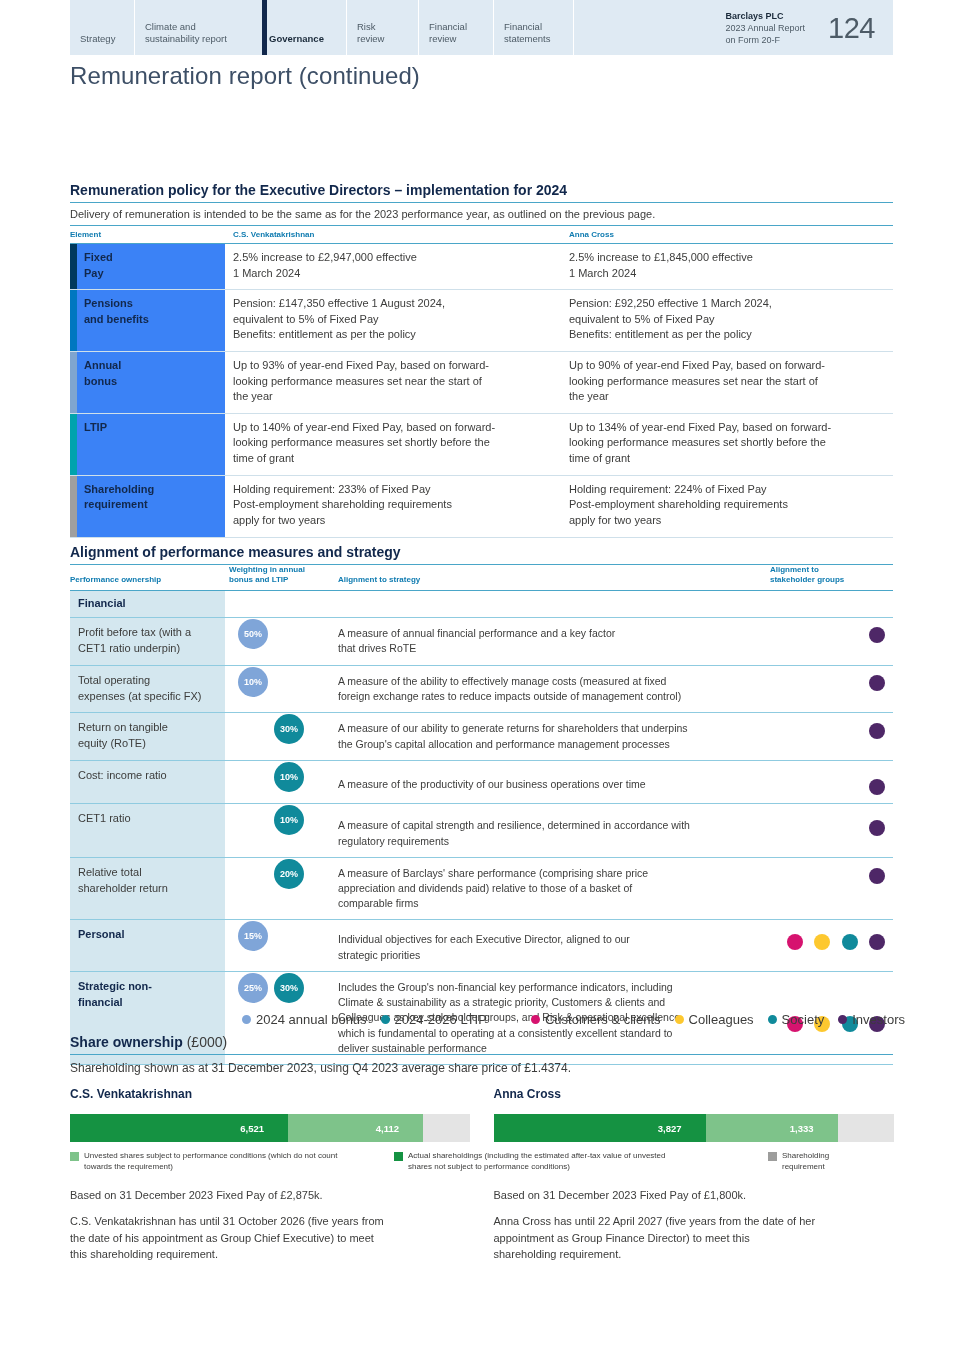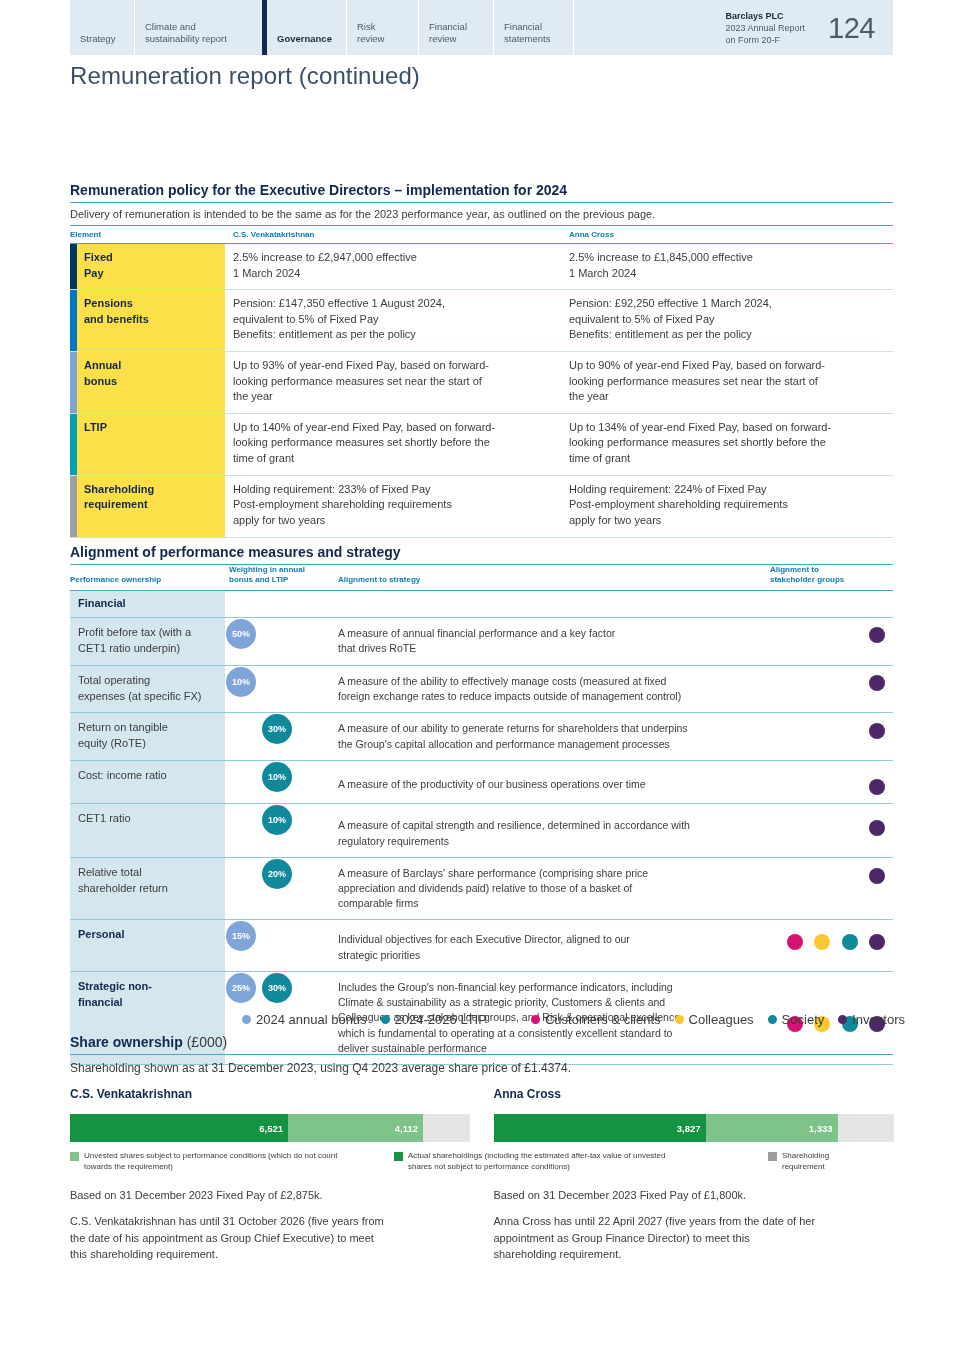--- a/index.html
+++ b/index.html
@@ -13,21 +13,21 @@
     overflow:hidden;
   }
 
   
   .header { position:absolute; left:70px; top:0; width:823px; height:55px;
             background:#dfeaf3; display:flex; }
   .tab { height:55px; display:flex; align-items:flex-end; padding:0 0 10px 10px;
          font-size:9.5px; color:#4d5b66; line-height:1.25;
          border-left:1px solid #ffffff; }
   .tab.first { border-left:none; }
-  .tab.active { font-weight:bold; color:#1a2a3a; border-left:5px solid #12284c; padding-left:10px; }
+  .tab.active { font-weight:bold; color:#1a2a3a; border-left:5px solid #12284c; padding-left:2px; }
   .tab-strategy { width:64px; }
   .tab-climate  { width:128px; }
   .tab-gov      { width:84px; }
   .tab-risk     { width:72px; }
   .tab-finrev   { width:75px; }
   .tab-finstmt  { width:80px; }
   .tab-blank    { flex:1; border-left:1px solid #fff; }
   .tab span { display:block; }
   .brandblock { position:absolute; right:88px; top:10px; text-align:left;
                 font-size:9px; color:#4d5b66; line-height:1.35; }
@@ -46,21 +46,21 @@
   .sec-h .light { font-weight:normal; color:#3c3c3b; }
   .sec-sub { font-size:11px; color:#3c3c3b; padding:5px 0 5px 0;
              border-bottom:1.5px solid #4aa6c8; }
 
   
   .rem-table { width:823px; border-collapse:collapse; table-layout:fixed; }
   .rem-table th { text-align:left; font-size:8px; color:#0f7bb0; font-weight:bold;
                   padding:4px 0 4px 0; border-bottom:1.5px solid #4aa6c8; }
   .rem-table td { vertical-align:top; font-size:11px; line-height:1.42;
                   padding:6px 8px 8px 8px; border-bottom:1px solid #cfe0ea; }
-  .rem-el { background:#fde047; font-weight:bold; color:#12284c;
+  .rem-el { background:#3b82f6; font-weight:bold; color:#12284c;
             padding-left:14px !important; position:relative; }
   .rem-el .bar { position:absolute; left:0; top:0; bottom:0; width:7px; }
   .col-el  { width:155px; }
   .col-ceo { width:336px; }
   .col-cfo { width:332px; }
   .th-pad { padding-left:8px !important; }
 
   
   .pm-table { width:823px; border-collapse:collapse; table-layout:fixed; }
   .pm-table th { vertical-align:bottom; text-align:left; font-size:8px;
@@ -74,21 +74,21 @@
   .cell-measure { background:#d4e7ef; font-size:11px; color:#3c3c3b;
                   line-height:1.45; padding:7px 6px 8px 8px; }
   .cell-measure.bold { font-weight:bold; color:#12284c; }
   .cell-weight { position:relative; height:100%; }
   .cell-desc { font-size:10.5px; color:#3c3c3b; line-height:1.45;
                padding:8px 6px 8px 8px; }
   .cell-stake { text-align:right; padding:8px 8px 8px 0; white-space:nowrap; }
   .th-right { text-align:left; padding-left:4px !important; }
 
   .wcircles { display:flex; align-items:center; height:100%;
-              padding:0 0; gap:6px; }
+              padding:0 12px; gap:6px; }
   .circ { width:30px; height:30px; border-radius:50%; color:#fff;
           font-size:9px; font-weight:bold; display:flex;
           align-items:center; justify-content:center; flex:0 0 auto; }
   .circ.bonus { background:#7fa5d8; }
   .circ.ltip  { background:#108a9b; }
   .circ.spacer { background:transparent; }
 
   .dot { display:inline-block; width:16px; height:16px; border-radius:50%;
          margin-left:7px; vertical-align:middle; }
 
@@ -97,21 +97,21 @@
                color:#3c3c3b; display:flex; align-items:flex-start; }
   .lg { display:inline-flex; align-items:center; margin-right:14px; }
   .lg i { width:9px; height:9px; border-radius:50%; margin-right:5px;
           display:inline-block; }
 
   
   .so-name { font-size:12px; font-weight:bold; color:#12284c; }
   .barrow { position:relative; height:28px; width:100%; }
   .seg { position:absolute; top:0; height:28px; color:#fff; font-size:9.5px;
          font-weight:bold; display:flex; align-items:center;
-         justify-content:flex-end; padding-right:5px; }
+         justify-content:flex-end; padding-right:24px; }
   .seg.green-d { background:#159242; }
   .seg.green-l { background:#7ec38a; }
   .seg.track-l { background:#e4e4e4; }
   .seg.gray-d  { background:#9d9d9c; }
   .seg.gray-l  { background:#e4e4e4; }
 
   .so-legend { font-size:8px; color:#3c3c3b; line-height:1.35; display:flex; }
   .so-legend .itm { display:flex; margin-right:14px; }
   .so-legend .sw { width:9px; height:9px; margin:1px 5px 0 0; flex:0 0 auto; }
   .body-p { font-size:11px; color:#3c3c3b; line-height:1.5; }

